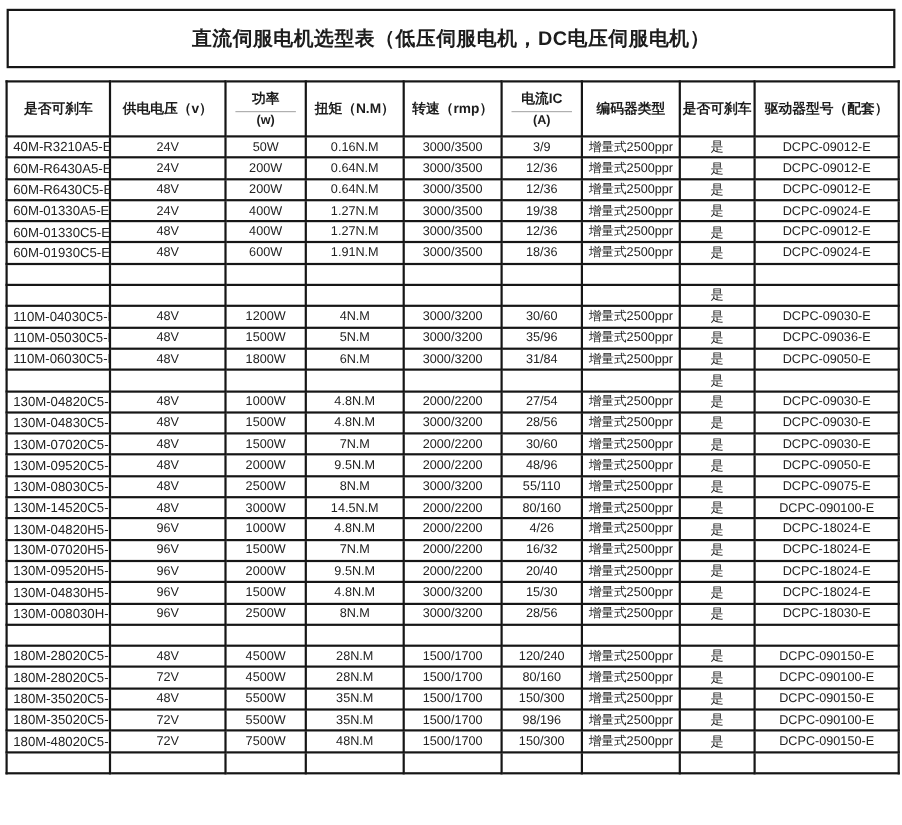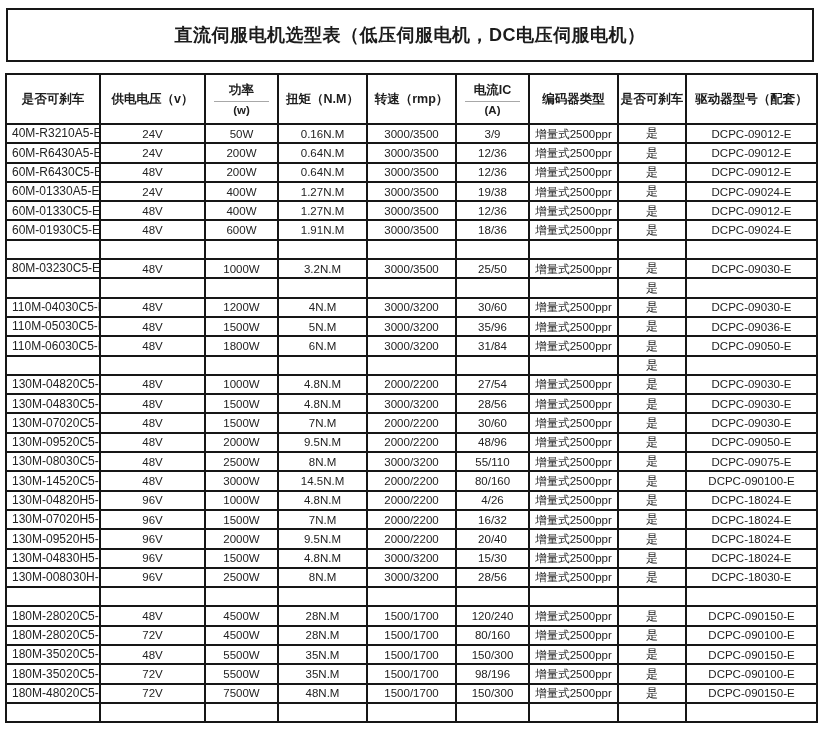--- a/index.html
+++ b/index.html
@@ -202,31 +202,20 @@
         <td></td>
         <td></td>
         <td></td>
         <td></td>
         <td></td>
         <td></td>
         <td></td>
         <td></td>
       </tr>
       <tr>
-        <td>80M-03230C5-E</td>
-        <td>48V</td>
-        <td>1000W</td>
-        <td>3.2N.M</td>
-        <td>3000/3500</td>
-        <td>25/50</td>
-        <td>增量式2500ppr</td>
-        <td>是</td>
-        <td>DCPC-09030-E</td>
-      </tr>
-      <tr>
         <td></td>
         <td></td>
         <td></td>
         <td></td>
         <td></td>
         <td></td>
         <td></td>
         <td>是</td>
         <td></td>
       </tr>

